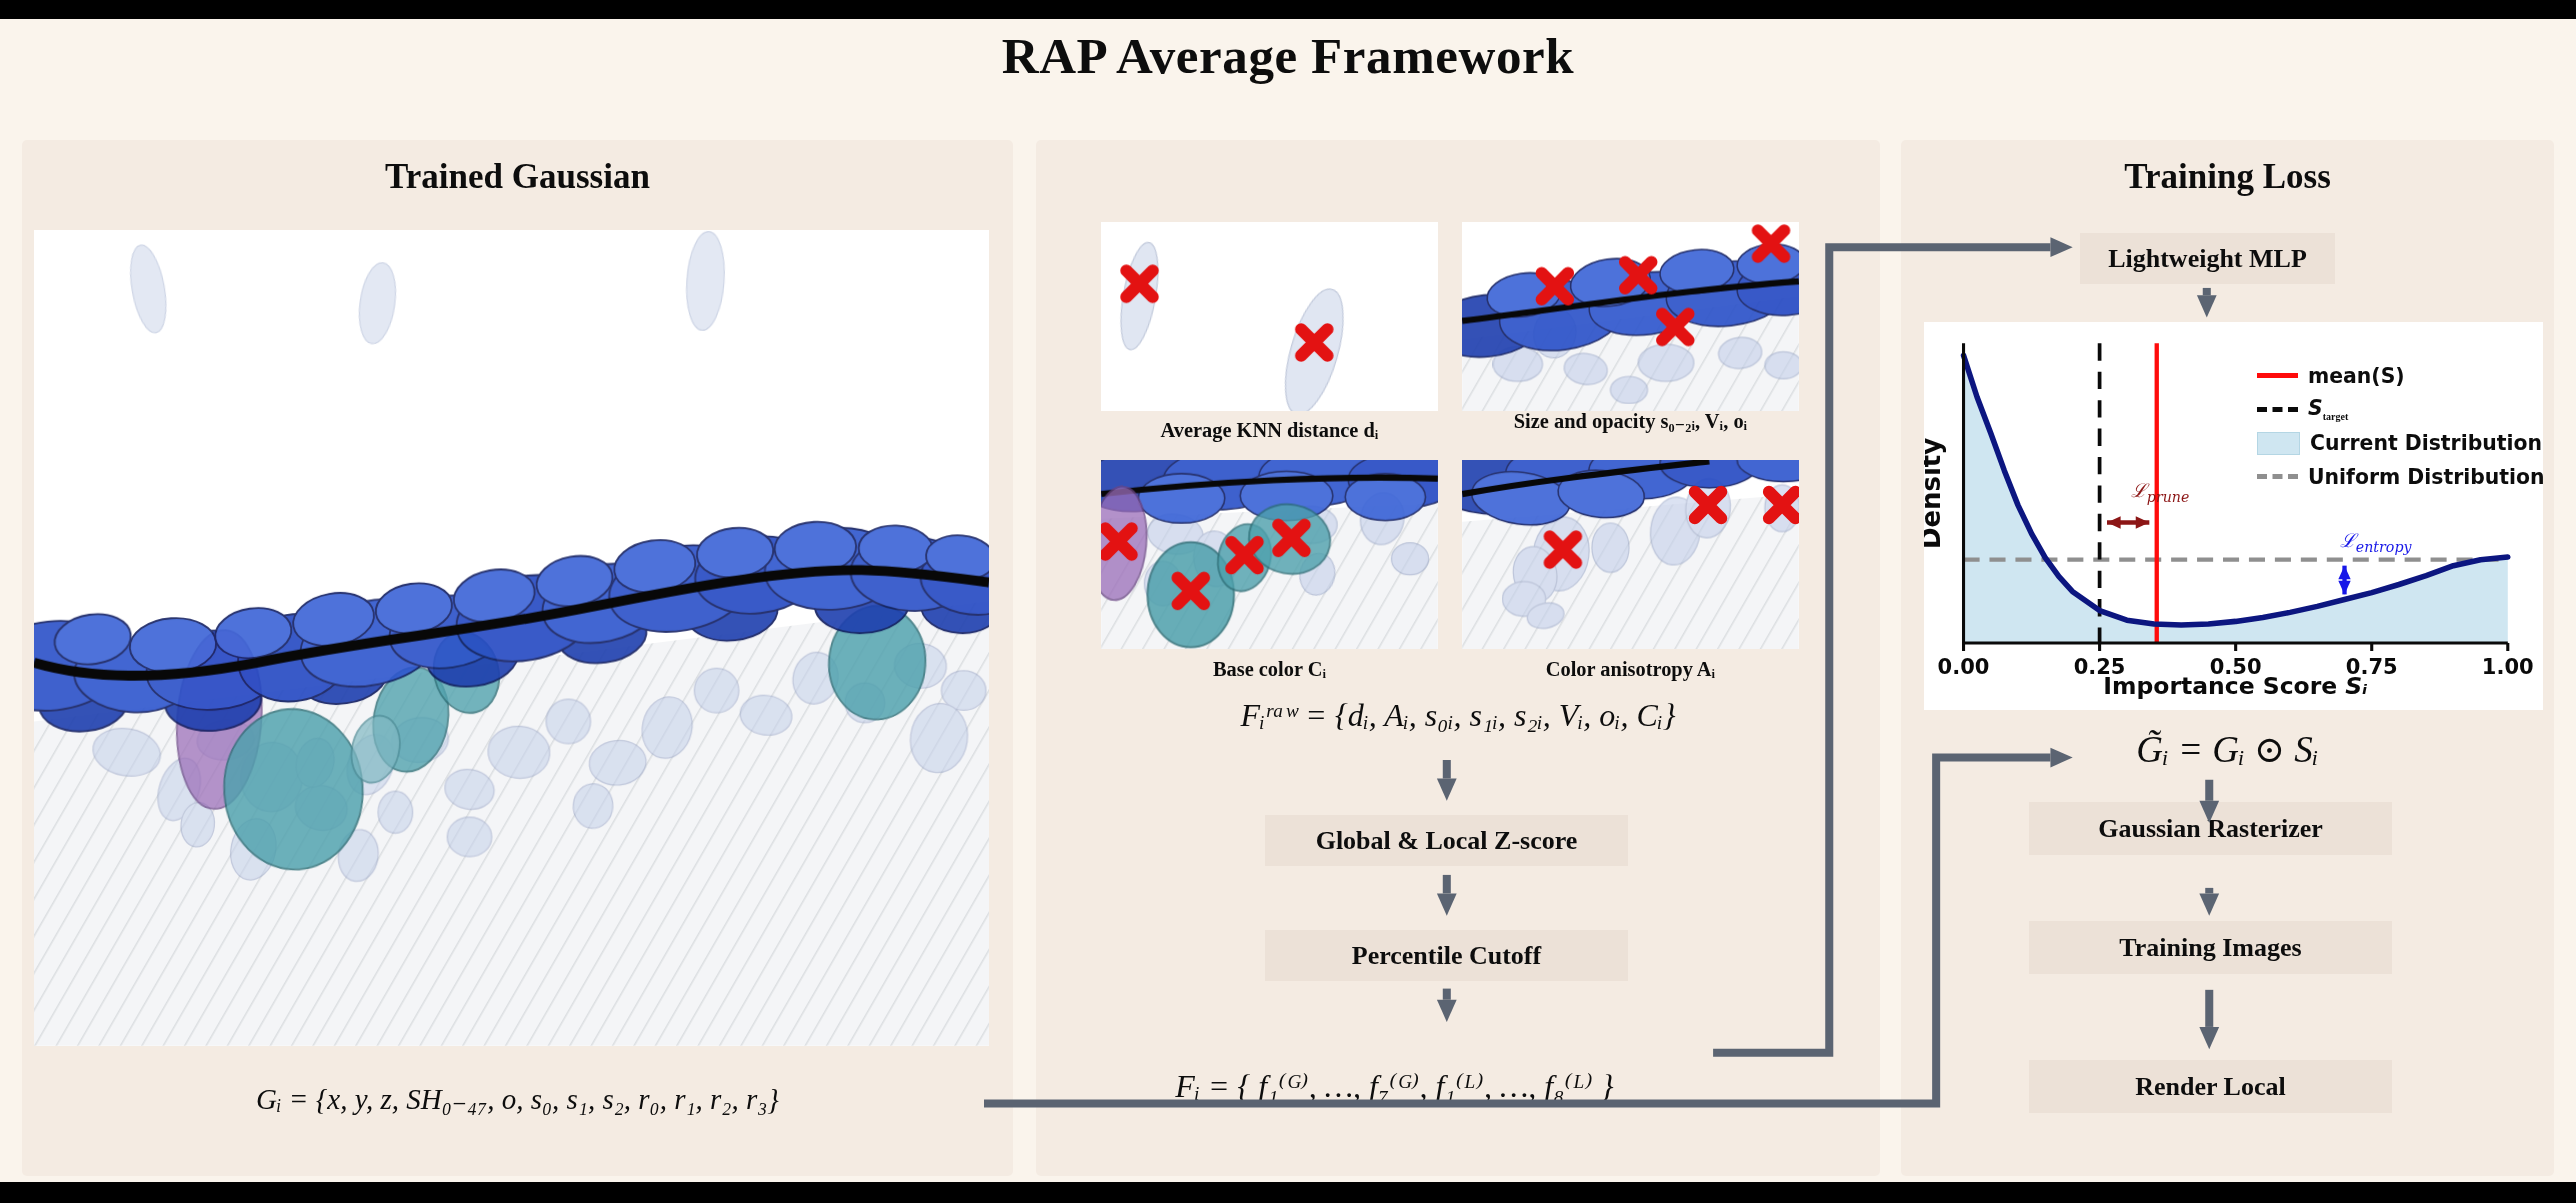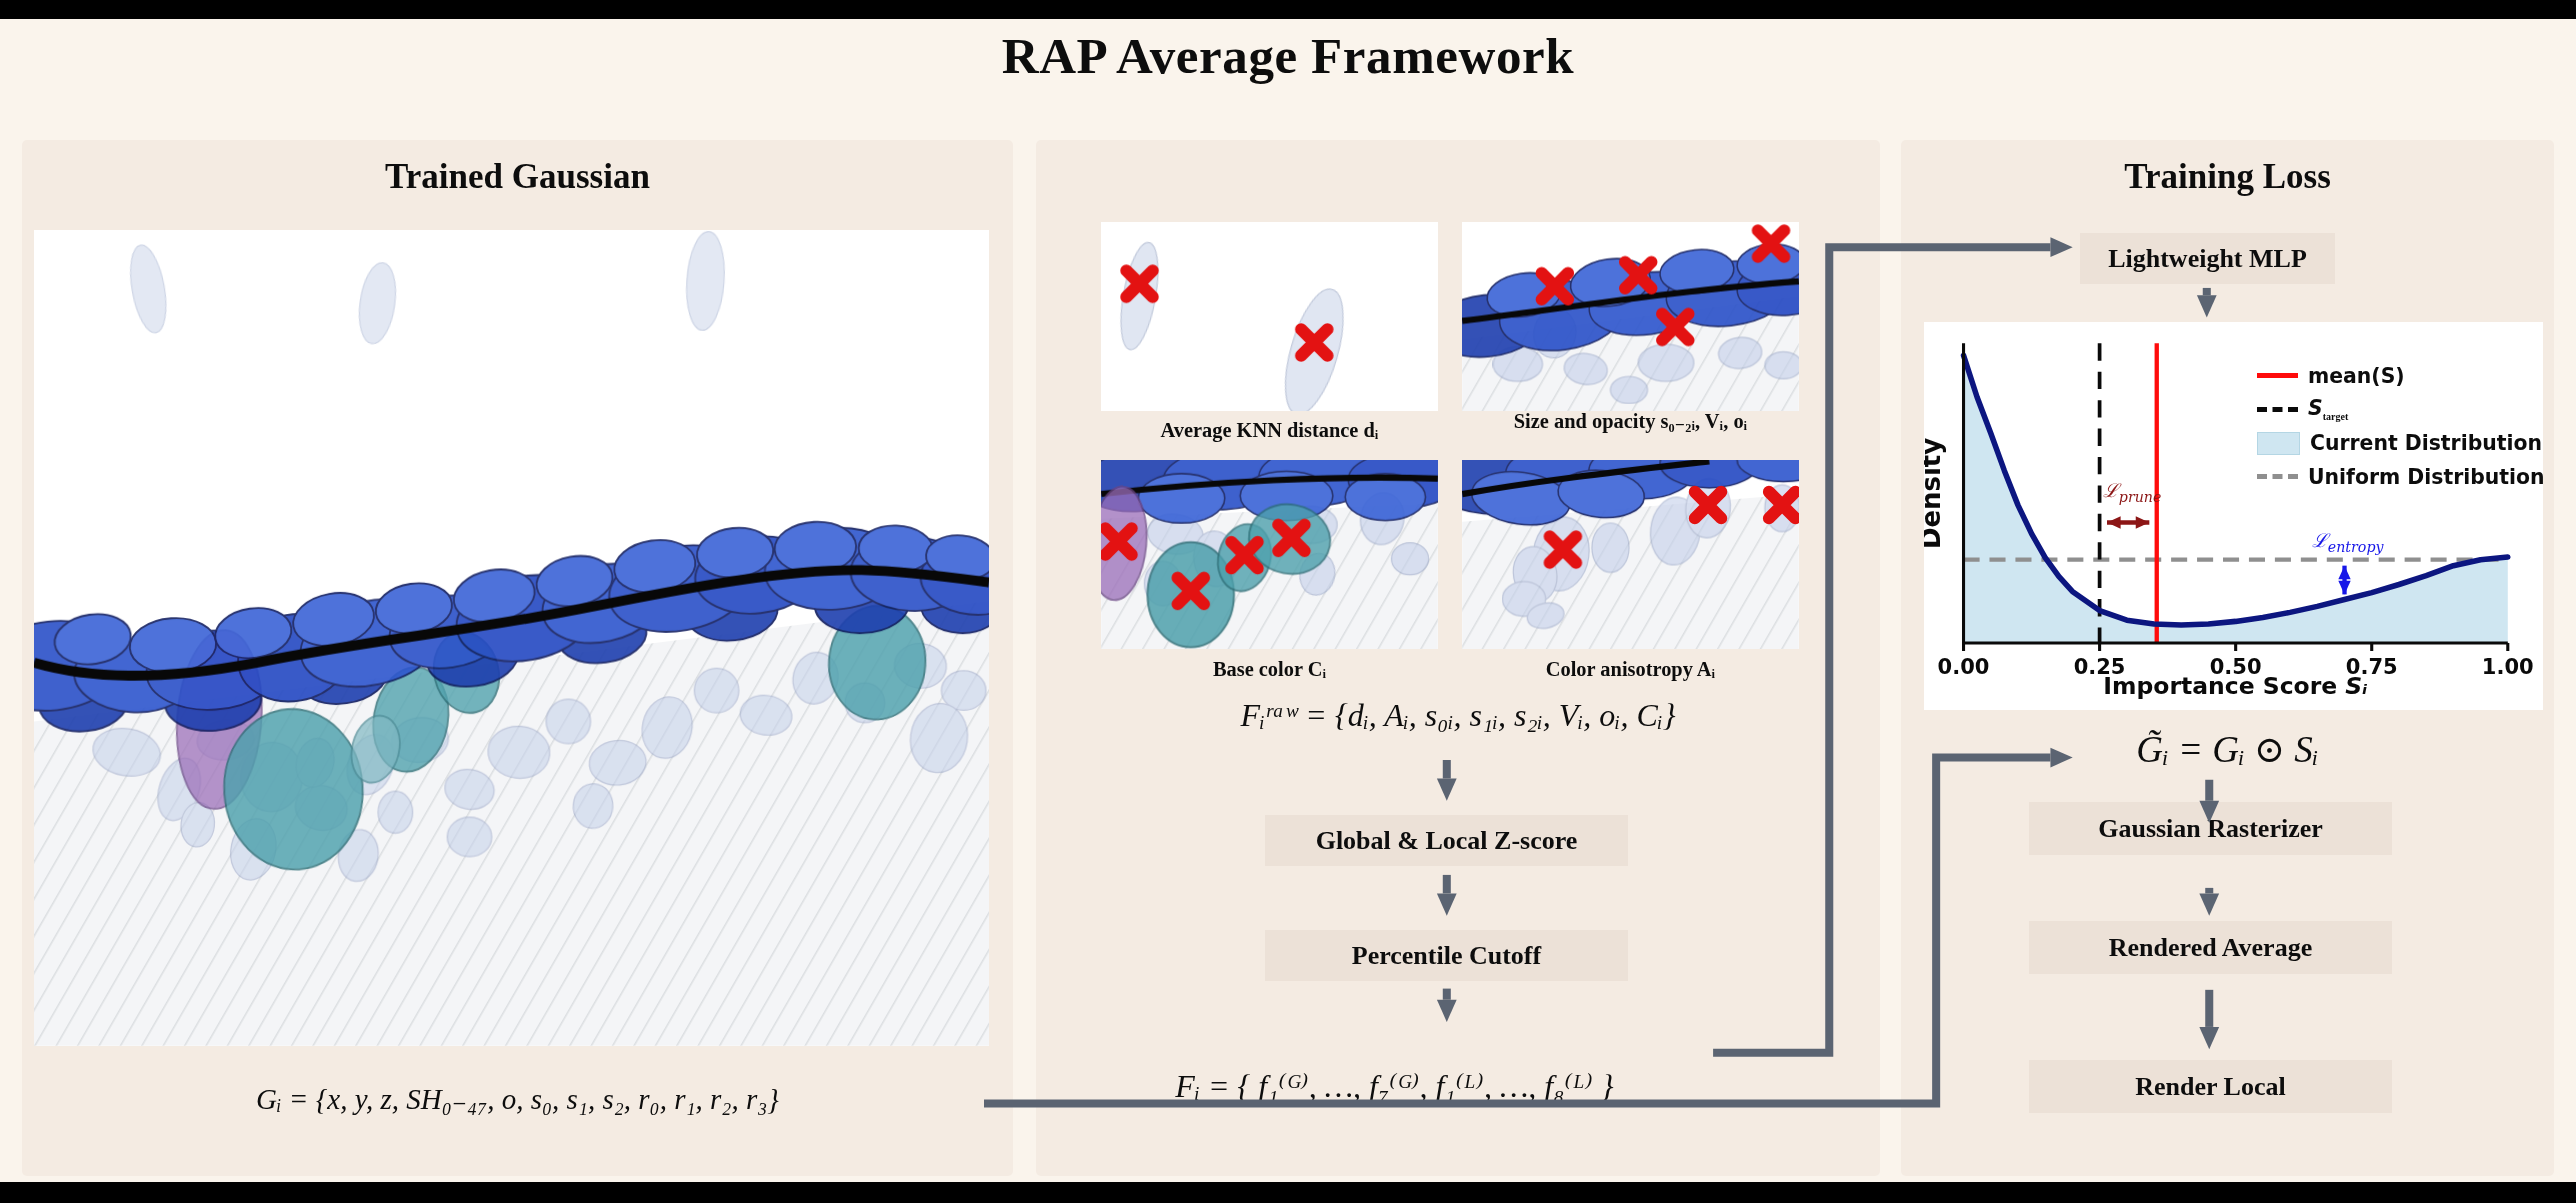--- a/index.html
+++ b/index.html
@@ -38,21 +38,21 @@
   .lg-row{display:flex;align-items:center;height:27px;margin-bottom:6.8px;}
   .lg-swatch{width:41px;flex:0 0 41px;margin-right:10px;}
   .lg-line-red{height:5px;background:#ff0b0b;}
   .lg-dash-black{height:0;border-top:5px dashed #0a0a0a;}
   .lg-rect-blue{height:21px;background:#cfe6f1;border:1.2px solid #b4d6e4;}
   .lg-dash-gray{height:0;border-top:5px dashed #8f8f8f;}
   .lg-label{font-size:20.4px;font-weight:bold;white-space:nowrap;}
   .lg-label sub{font-size:10px;font-family:Liberation Serif, serif;}
   
   .loss-label{position:absolute;font-family:"DejaVu Serif","Liberation Serif",serif;
-              font-style:italic;font-size:19px;}
+              font-style:italic;font-size:19px;padding-left:28px;}
   .loss-label sub{font-size:14.2px;}
   #lprune-label{left:179px;top:155px;color:#8c1616;}
   #lentropy-label{left:388px;top:205px;color:#1717e8;}
   #overlay{position:absolute;left:0;top:0;z-index:6;pointer-events:none;}
 </style>
 </head>
 <body>
 
 <div id="page">
   <div id="topbar" class="bar"></div>
@@ -334,21 +334,21 @@
           <span class="lg-label">Uniform Distribution</span>
         </div>
       </div>
 
       <span id="lprune-label" class="loss-label"><span>ℒ</span><sub>prune</sub></span>
       <span id="lentropy-label" class="loss-label"><span>ℒ</span><sub>entropy</sub></span>
     </div>
 
     <div id="mod-formula" class="formula">G̃ᵢ = Gᵢ ⊙ Sᵢ</div>
     <div class="step-box right-box" style="top:662px;">Gaussian Rasterizer</div>
-    <div class="step-box right-box" style="top:781px;">Rendered Average</div>
+    <div class="step-box right-box" style="top:781px;">Training Images</div>
     <div class="step-box right-box" style="top:920px;">Render Local</div>
   </div>
 
   <svg id="overlay" width="2576" height="1203" viewBox="0 0 4168 1947">
     <defs>
       <marker id="head" markerUnits="userSpaceOnUse" markerWidth="40" markerHeight="36" refX="2" refY="18" orient="auto">
         <path d="M2 2 L38 18 L2 34 Z" fill="#5b6472"></path>
       </marker>
     </defs>
     <g stroke="#5b6472" stroke-width="13" fill="none">

